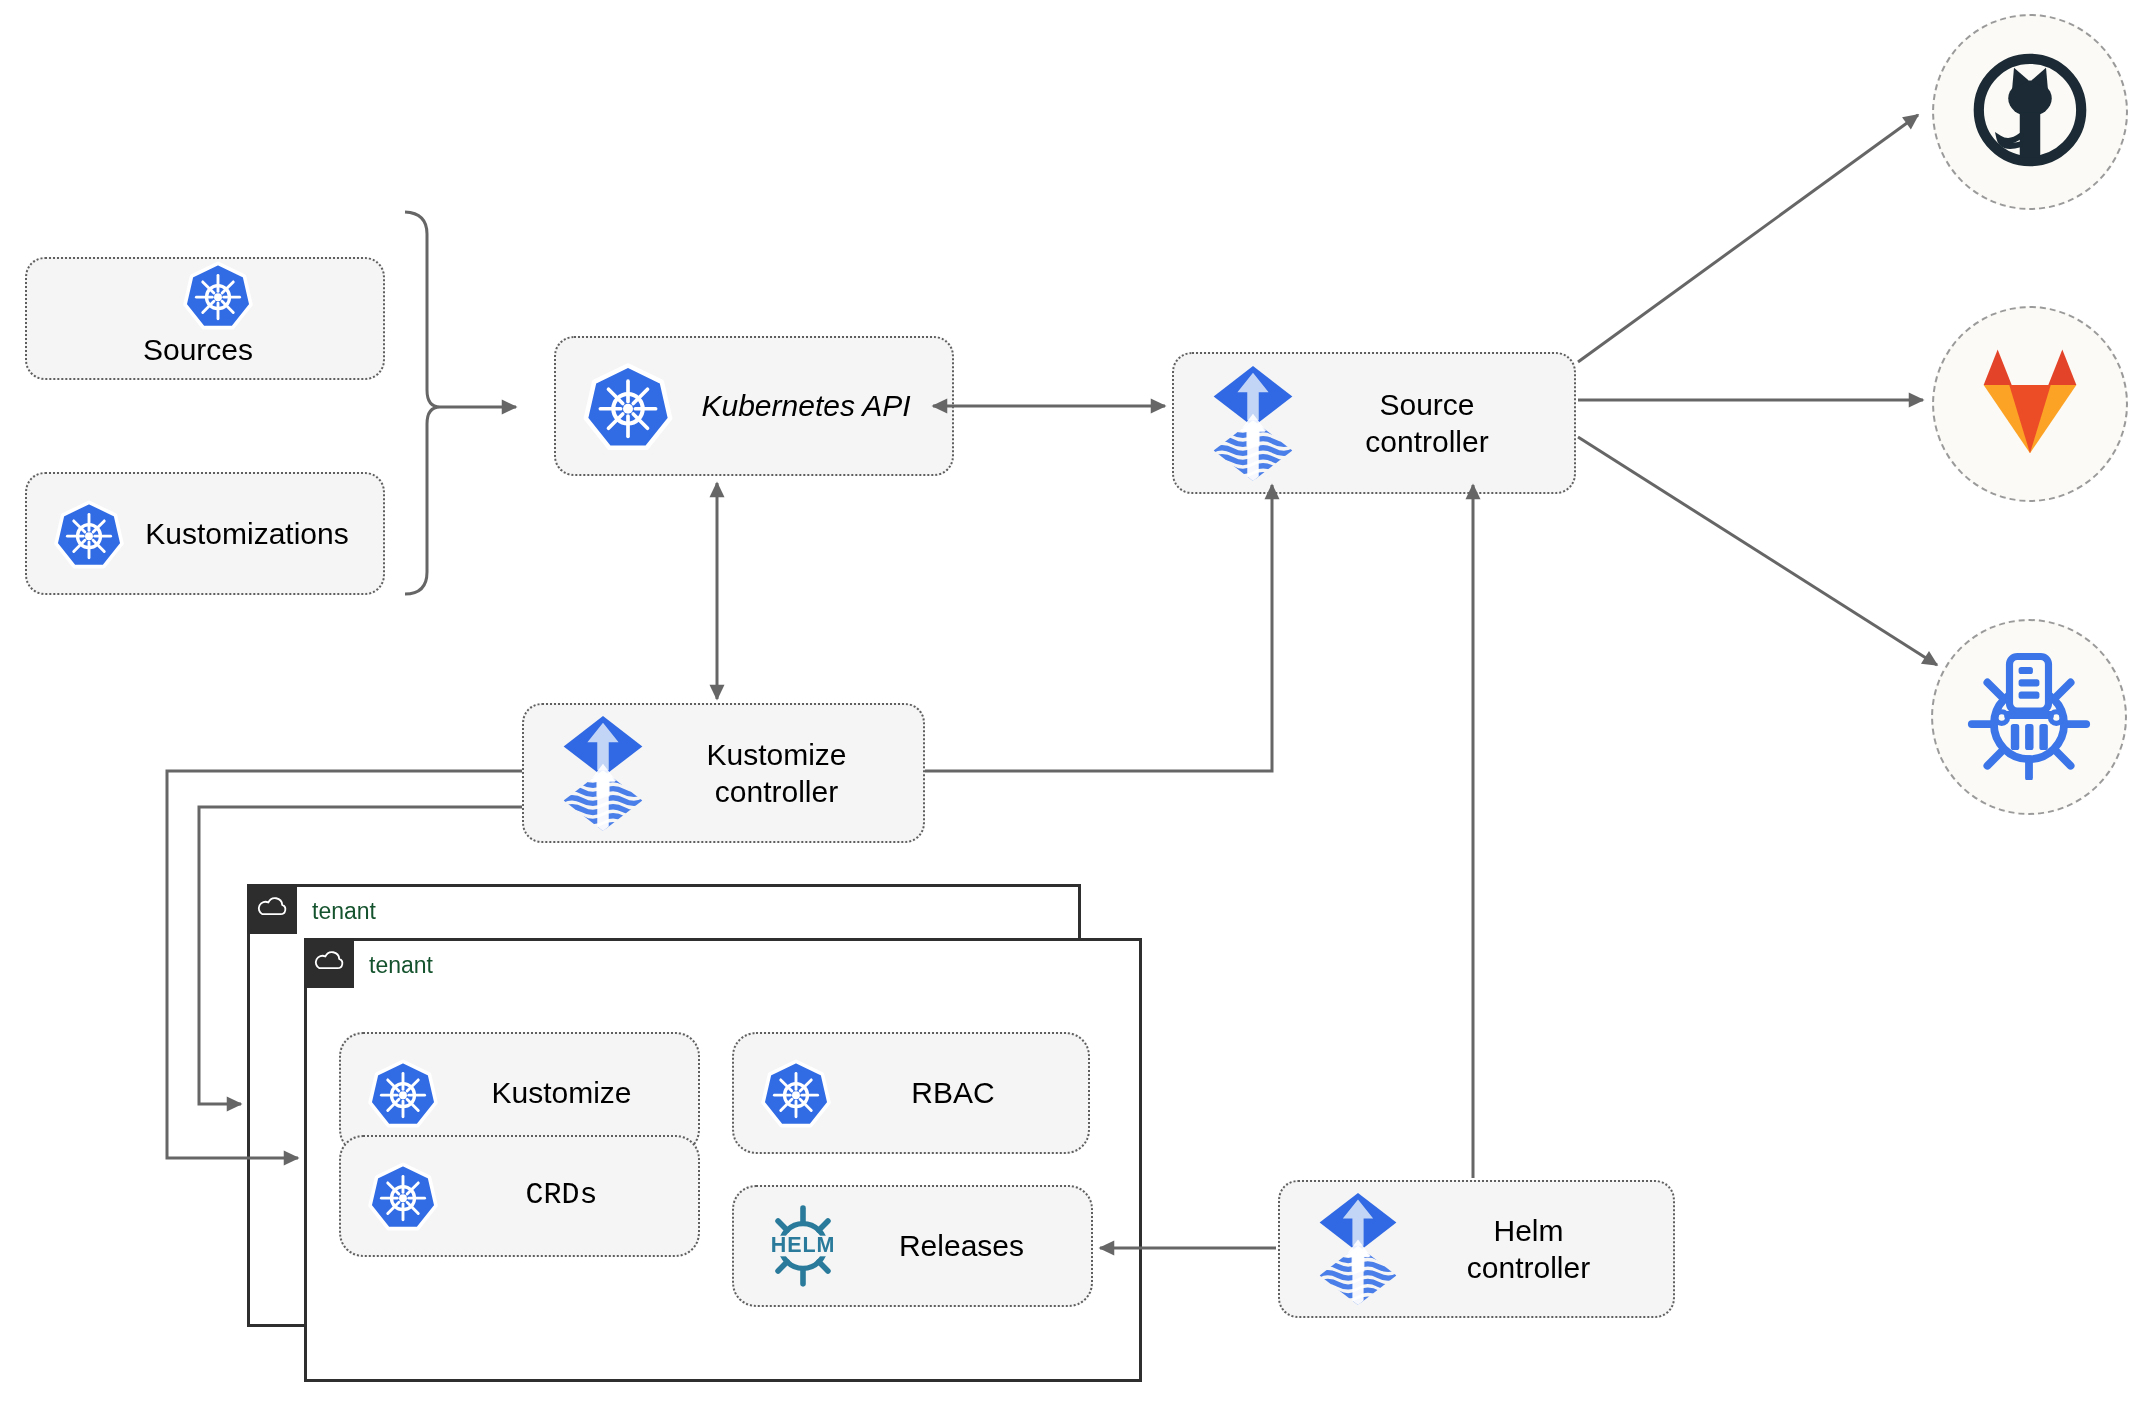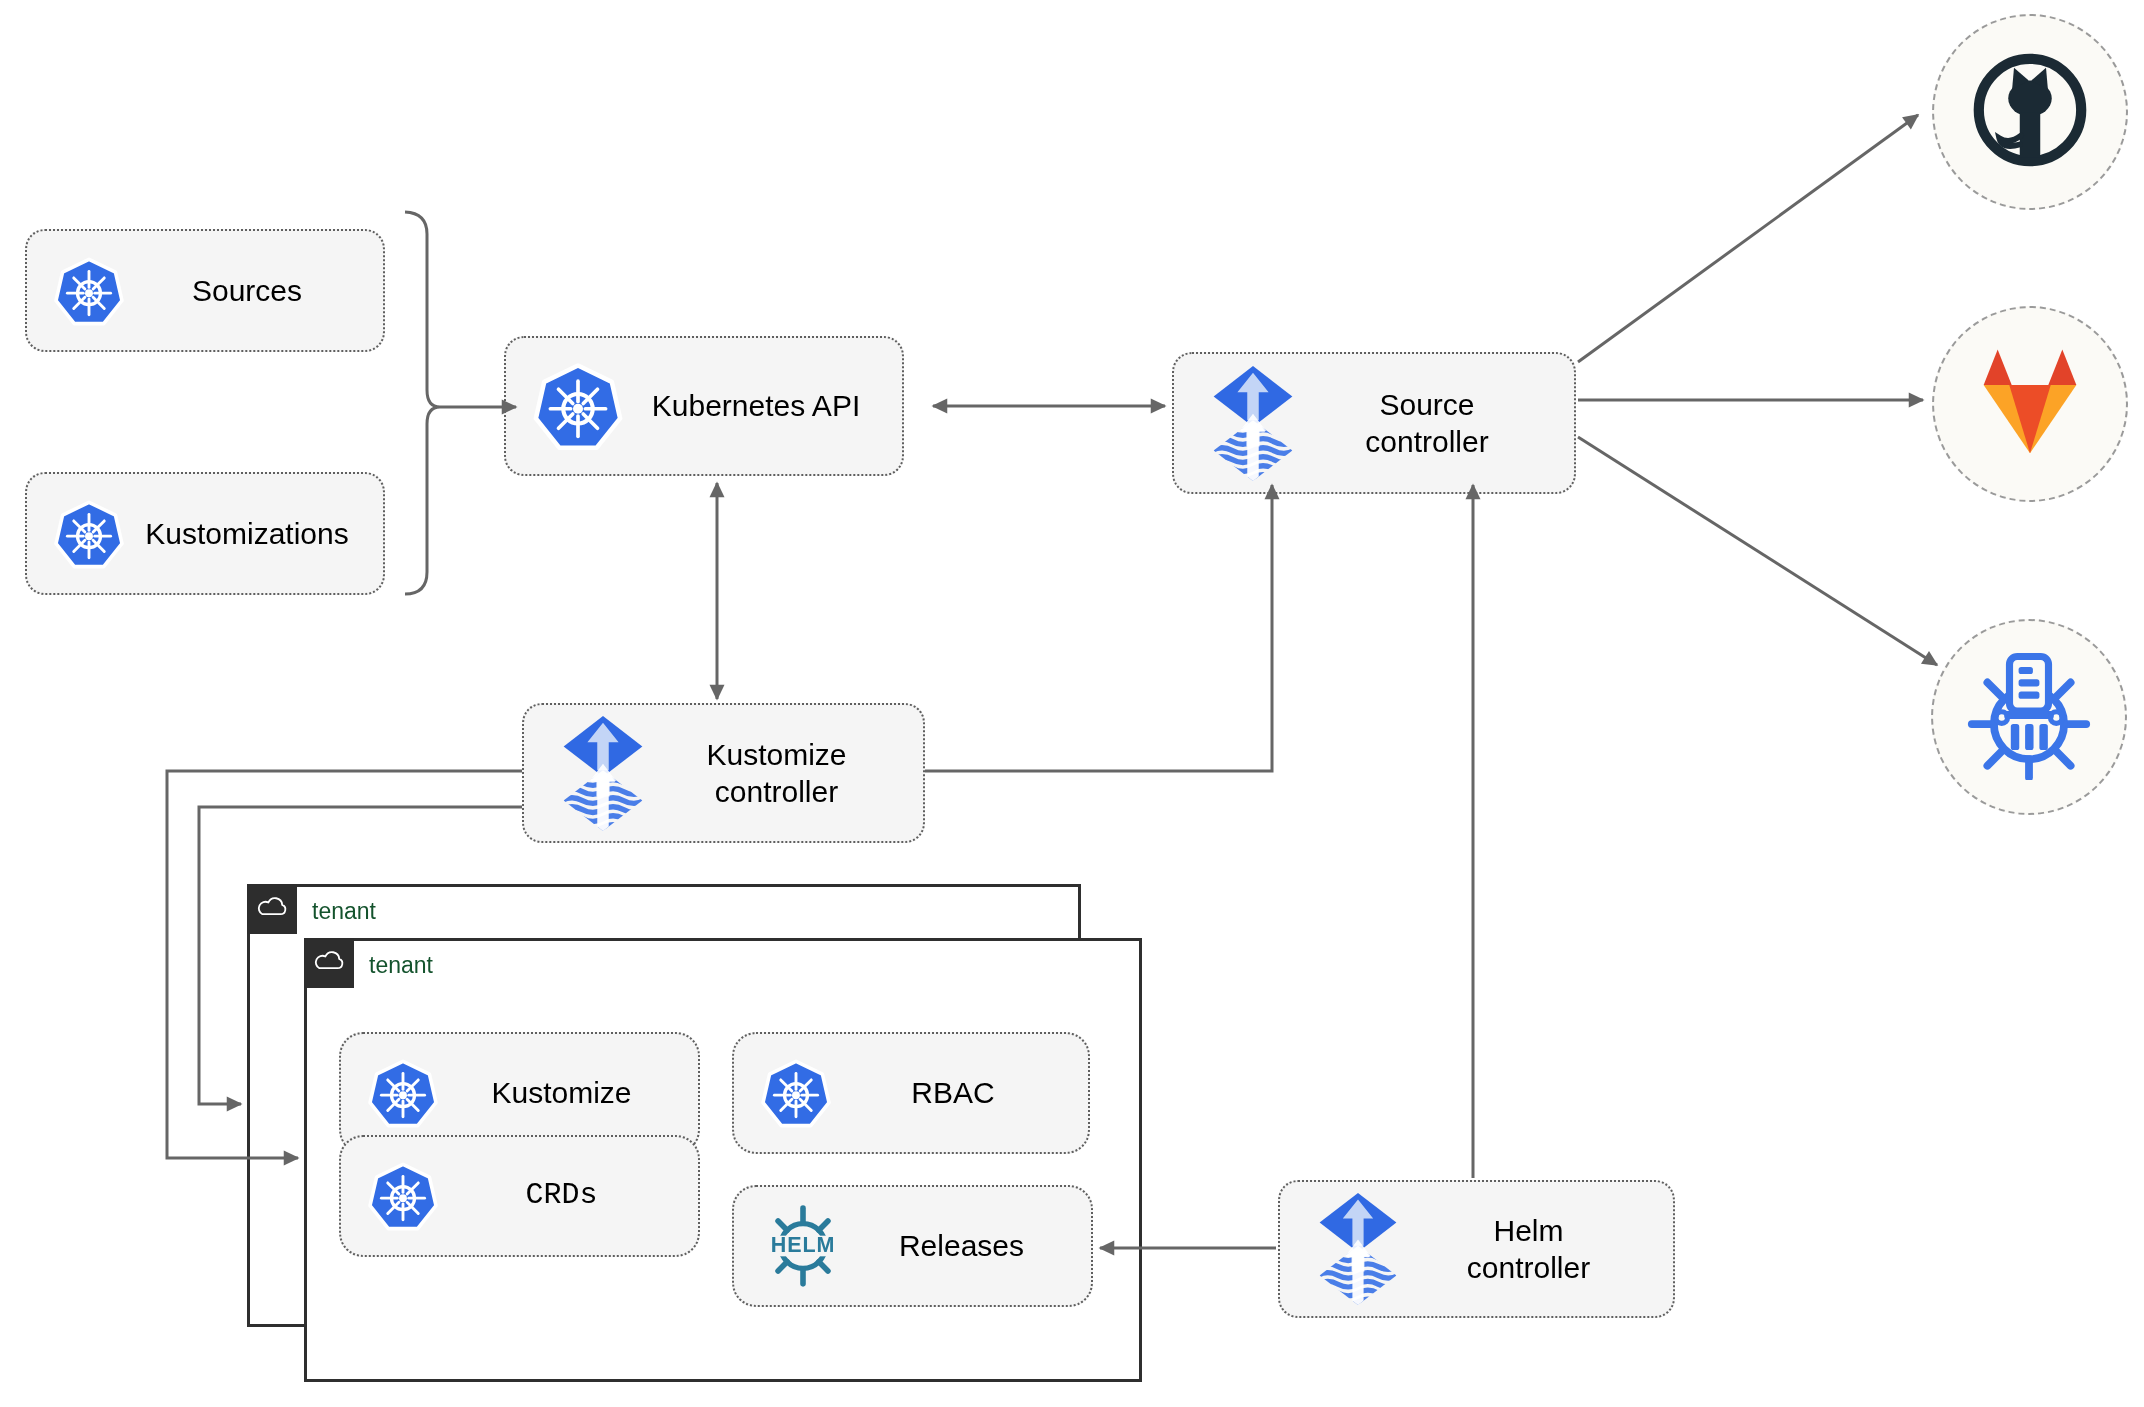--- a/index.html
+++ b/index.html
@@ -67,21 +67,21 @@
         </g>
         <polygon points="50,60 65,80 57,80 57,140 43,140 43,80 35,80" fill="#ffffff" opacity="0.95" clip-path="url(#fluxclip)"></polygon>
         <polygon points="50,58 66,79 58,79 58,98 42,98 42,79 34,79" fill="#ffffff" opacity="0.9"></polygon>
       </symbol>
       <symbol id="cloud" viewBox="0 0 60 42">
         <path d="M14 33 h30 a8 8 0 0 0 3 -15.5 a12 12 0 0 0 -23 -4 a9.5 9.5 0 0 0 -10 19.5 z" fill="none" stroke="#ffffff" stroke-width="3" stroke-linejoin="round"></path>
       </symbol>
     </defs>
   </svg>
 
-  <div class="node" style="left:25px;top:229px;width:360px;height:123px;">
+  <div class="node" style="left:25px;top:257px;width:360px;height:123px;flex-direction:column;">
     <span class="icon">
       <svg width="72" height="72">
           <use href="#k8s"></use>
         </svg>
       </span>
     <div class="lbl">Sources</div>
   </div>
 
   <div class="node" style="left:25px;top:472px;width:360px;height:123px;">
     <span class="icon">
@@ -151,21 +151,21 @@
           <line x1="31.6" y1="68.4" x2="21" y2="79"></line>
           <line x1="68.4" y1="68.4" x2="79" y2="79"></line>
         </g>
         <rect x="0" y="38" width="100" height="24" fill="#F5F5F5"></rect>
         <text x="50" y="57.5" text-anchor="middle" font-family="Liberation Sans, sans-serif" font-weight="bold" font-size="25" letter-spacing="1" fill="#2A7B9B">HELM</text>
       </svg>
       </span>
     <div class="lbl">Releases</div>
   </div>
 
-  <div class="node" style="left:504px;top:336px;width:400px;height:140px;">
+  <div class="node" style="left:554px;top:336px;width:400px;height:140px;font-style:italic;">
     <span class="icon">
       <svg width="92" height="92">
           <use href="#k8s"></use>
         </svg>
       </span>
     <div class="lbl">Kubernetes API</div>
   </div>
 
   <div class="node" style="left:1172px;top:352px;width:404px;height:142px;">
     <span class="icon" style="margin-left:38px;">

